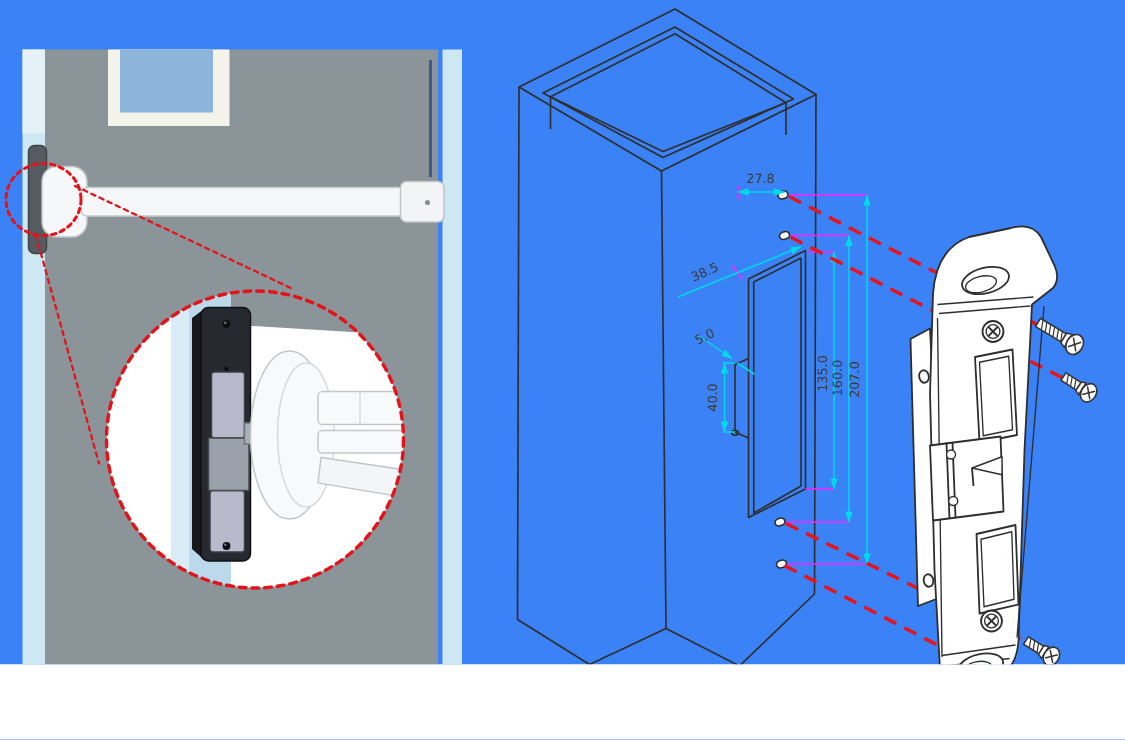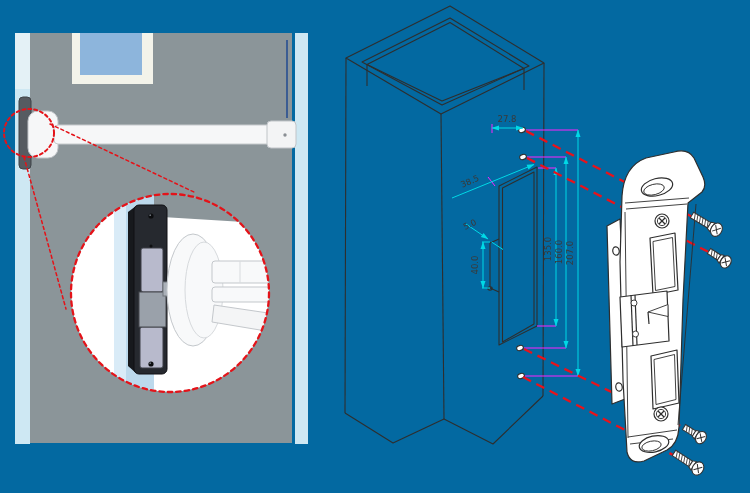--- a/index.html
+++ b/index.html
@@ -1,16 +1,16 @@
 <!DOCTYPE html>
 <html><head>
 <meta charset="utf-8">
 <style>
   html,body{margin:0;padding:0;background:#ffffff;}
-  .canvas{position:relative;width:750px;height:493px;background:#0369a1;overflow:hidden;
+  .canvas{position:relative;width:750px;height:443px;background:#3b82f6;overflow:hidden;
           font-family:"DejaVu Sans", sans-serif;}
   svg{position:absolute;left:0;top:0;}
   text{font-family:"DejaVu Sans", sans-serif;font-size:8.5px;}
 </style>
 </head>
 <body>
 
 <div class="canvas">
 <svg width="750" height="493" viewBox="0 0 750 493">
   <defs>

